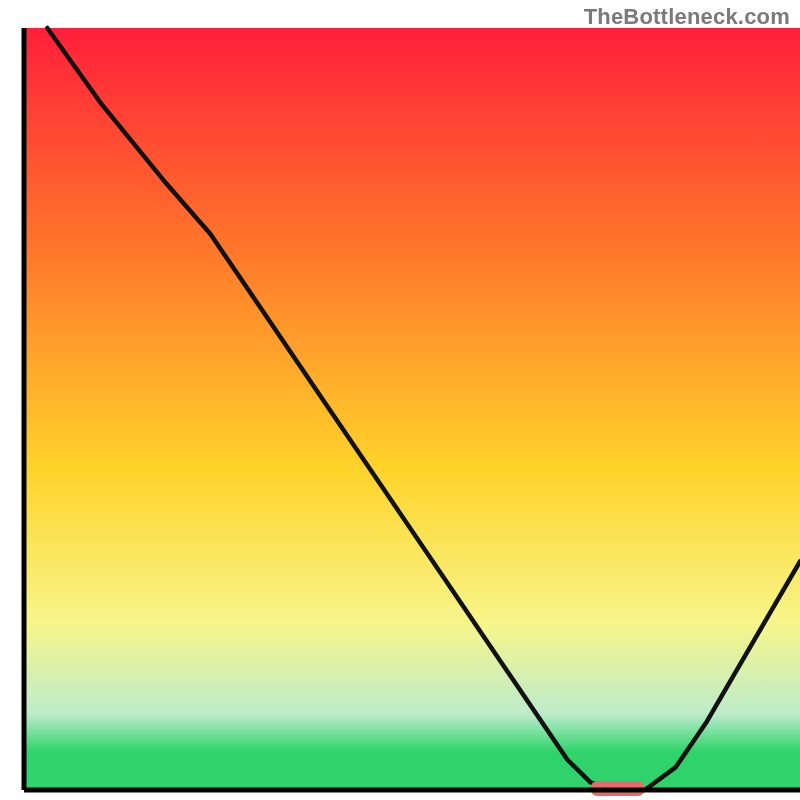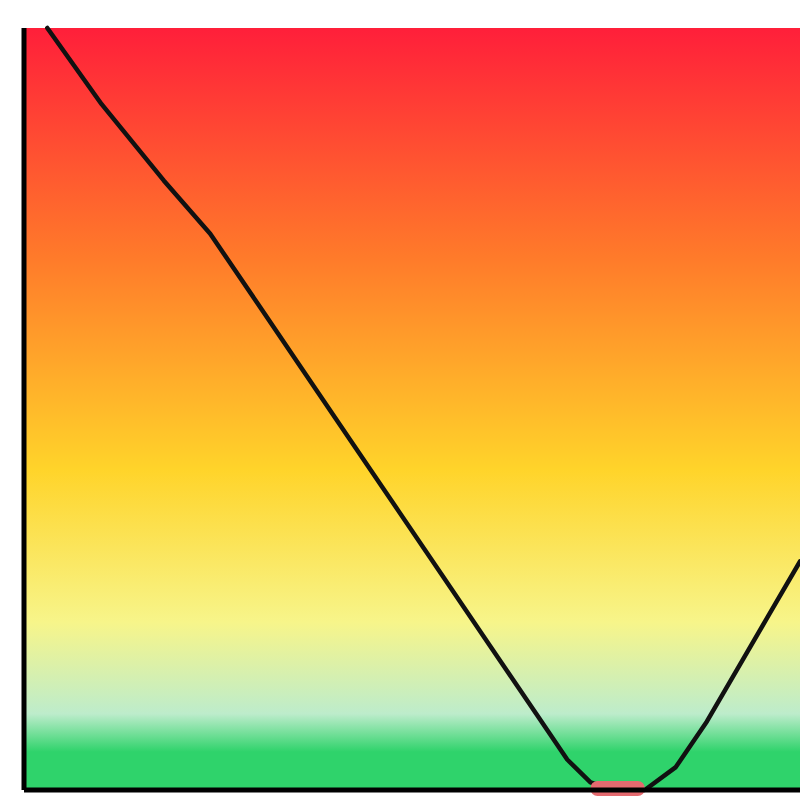--- a/index.html
+++ b/index.html
@@ -26,20 +26,21 @@
     letter-spacing: 0.2px;
   }
   svg {
     display: block;
   }
 </style>
 </head>
 <body>
 
 <div class="chart-wrap">
+  <div class="attribution">TheBottleneck.com</div>
 
   <svg id="chart-svg" width="800" height="800" viewBox="0 0 800 800">
     <defs>
       <linearGradient id="bg-grad" x1="0" y1="0" x2="0" y2="1">
 
       <stop offset="0%" stop-color="#ff1f3a"></stop>
           <stop offset="30%" stop-color="#ff7a2a"></stop>
           <stop offset="58%" stop-color="#ffd42a"></stop>
           <stop offset="78%" stop-color="#f7f58a"></stop>
           <stop offset="90%" stop-color="#bdeccb"></stop>

